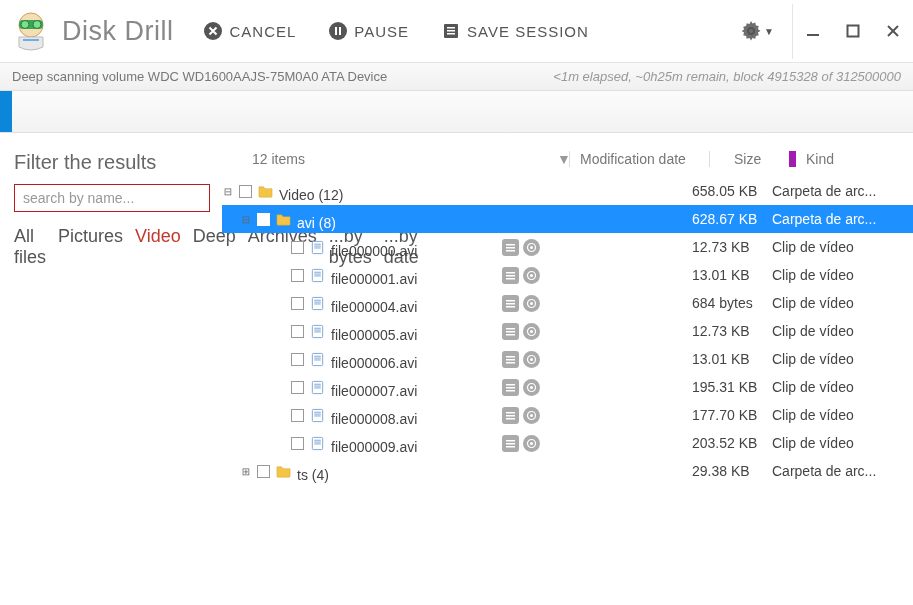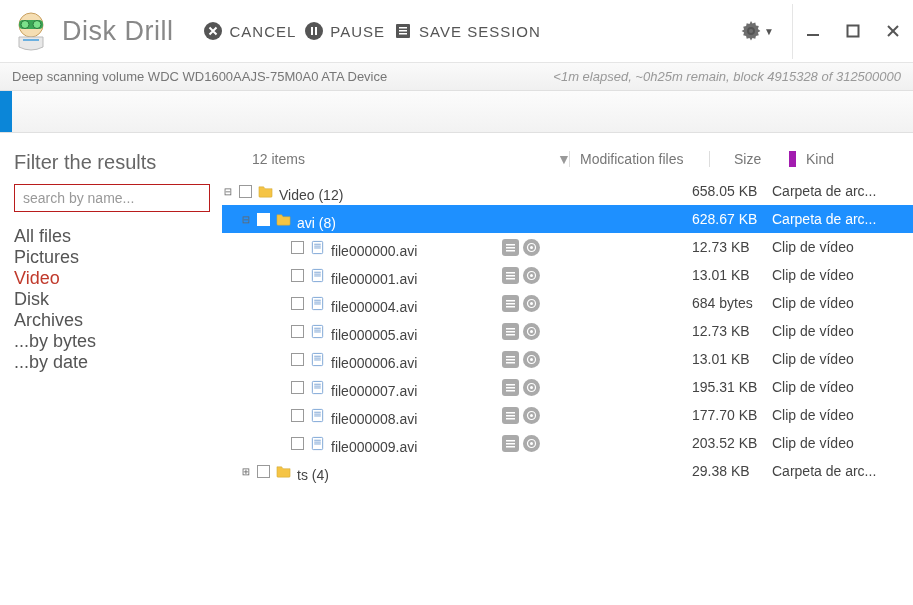--- a/index.html
+++ b/index.html
@@ -3,21 +3,21 @@
 <meta charset="utf-8">
 <style>
 * { margin: 0; padding: 0; box-sizing: border-box; font-family: "Segoe UI", Arial, sans-serif; }
 body { background: #fff; width: 913px; height: 605px; overflow: hidden; }
 
 
 .titlebar { display: flex; align-items: center; height: 63px; background: #fff; border-bottom: 1px solid #e5e5e5; }
 .logo-box { width: 62px; display: flex; align-items: center; justify-content: center; }
 .logo-svg { width: 44px; height: 44px; }
 .app-title { font-size: 27px; font-weight: 300; color: #888; margin-right: 30px; letter-spacing: 0.5px; }
-.tb-actions { display: flex; align-items: center; gap: 8px; flex: 1; }
+.tb-actions { display: flex; align-items: center; gap: 32px; flex: 1; }
 .tb-btn { display: inline-flex; align-items: center; gap: 6px; color: #555; font-size: 15px; font-weight: 400; letter-spacing: 1px; cursor: pointer; }
 .tb-ico { width: 20px; height: 20px; display: inline-flex; align-items: center; justify-content: center; }
 .tb-ico svg { width: 20px; height: 20px; }
 .tb-right { margin-left: auto; display: flex; align-items: center; gap: 0; }
 .gear-btn { padding: 0 18px; height: 55px; display: flex; align-items: center; gap: 3px; cursor: pointer; }
 .win-ctrls { display: flex; border-left: 1px solid #e5e5e5; height: 55px; }
 .wc { width: 40px; display: flex; align-items: center; justify-content: center; color: #555; cursor: pointer; }
 .wc svg { width: 14px; height: 14px; stroke: #555; stroke-width: 2; fill: none; }
 
 
@@ -30,21 +30,21 @@
 .tabstrip .active-tab { width: 12px; background: #0b86d8; }
 
 
 .main { display: flex; height: calc(605px - 55px - 28px - 42px); }
 
 
 .sidebar { width: 222px; padding: 18px 12px 12px 14px; }
 .filter-title { font-size: 20px; font-weight: 300; color: #666; margin-bottom: 10px; }
 .search-input { width: 196px; height: 28px; border: 1px solid #b91c1c; padding: 0 8px; font-size: 14px; color: #666; margin-bottom: 14px; }
 .search-input::placeholder { color: #999; font-style: normal; }
-.filter-list { display: flex; flex-direction: column; }
+.filter-list { display: flex; gap: 12px; }
 .filter-item { font-size: 18px; font-weight: 300; color: #555; cursor: pointer; }
 .filter-item.active { color: #c0392b; }
 
 
 .filearea { flex: 1; display: flex; flex-direction: column; padding-top: 18px; }
 .columns { display: flex; align-items: center; font-size: 14px; color: #777; padding: 0 0 10px 0; }
 .col-items { width: 335px; padding-left: 30px; }
 .col-sort-ico { width:12px; color:#999; }
 .col-mod { width: 140px; border-left: 1px solid #ddd; padding-left: 10px; }
 .col-size { width: 80px; border-left: 1px solid #ddd; padding-left: 24px; }
@@ -160,32 +160,32 @@
 </div>
 
 <div class="main">
   <div class="sidebar">
     <div class="filter-title">Filter the results</div>
     <input class="search-input" placeholder="search by name..." style="">
     <div class="filter-list" id="filter-list">
         <div class="filter-item">All files</div>
         <div class="filter-item">Pictures</div>
         <div class="filter-item active">Video</div>
-        <div class="filter-item">Disk</div>
+        <div class="filter-item">Deep</div>
         <div class="filter-item">Archives</div>
         <div class="filter-item">...by bytes</div>
         <div class="filter-item">...by date</div>
       </div>
   </div>
 
   <div class="filearea">
     <div class="columns">
       <div class="col-items"><span>12 items</span></div>
       <div class="col-sort-ico">▼</div>
-      <div class="col-mod">Modification files</div>
+      <div class="col-mod">Modification date</div>
       <div class="col-size">Size</div>
       <div class="col-kind">Kind</div>
     </div>
 
     <div class="tree" id="tree">
         <div class="row">
           <div class="left-block indent-0">
             <span class="expander">⊟</span>
             <span class="checkbox"></span>
             <span class="folder-ico">

